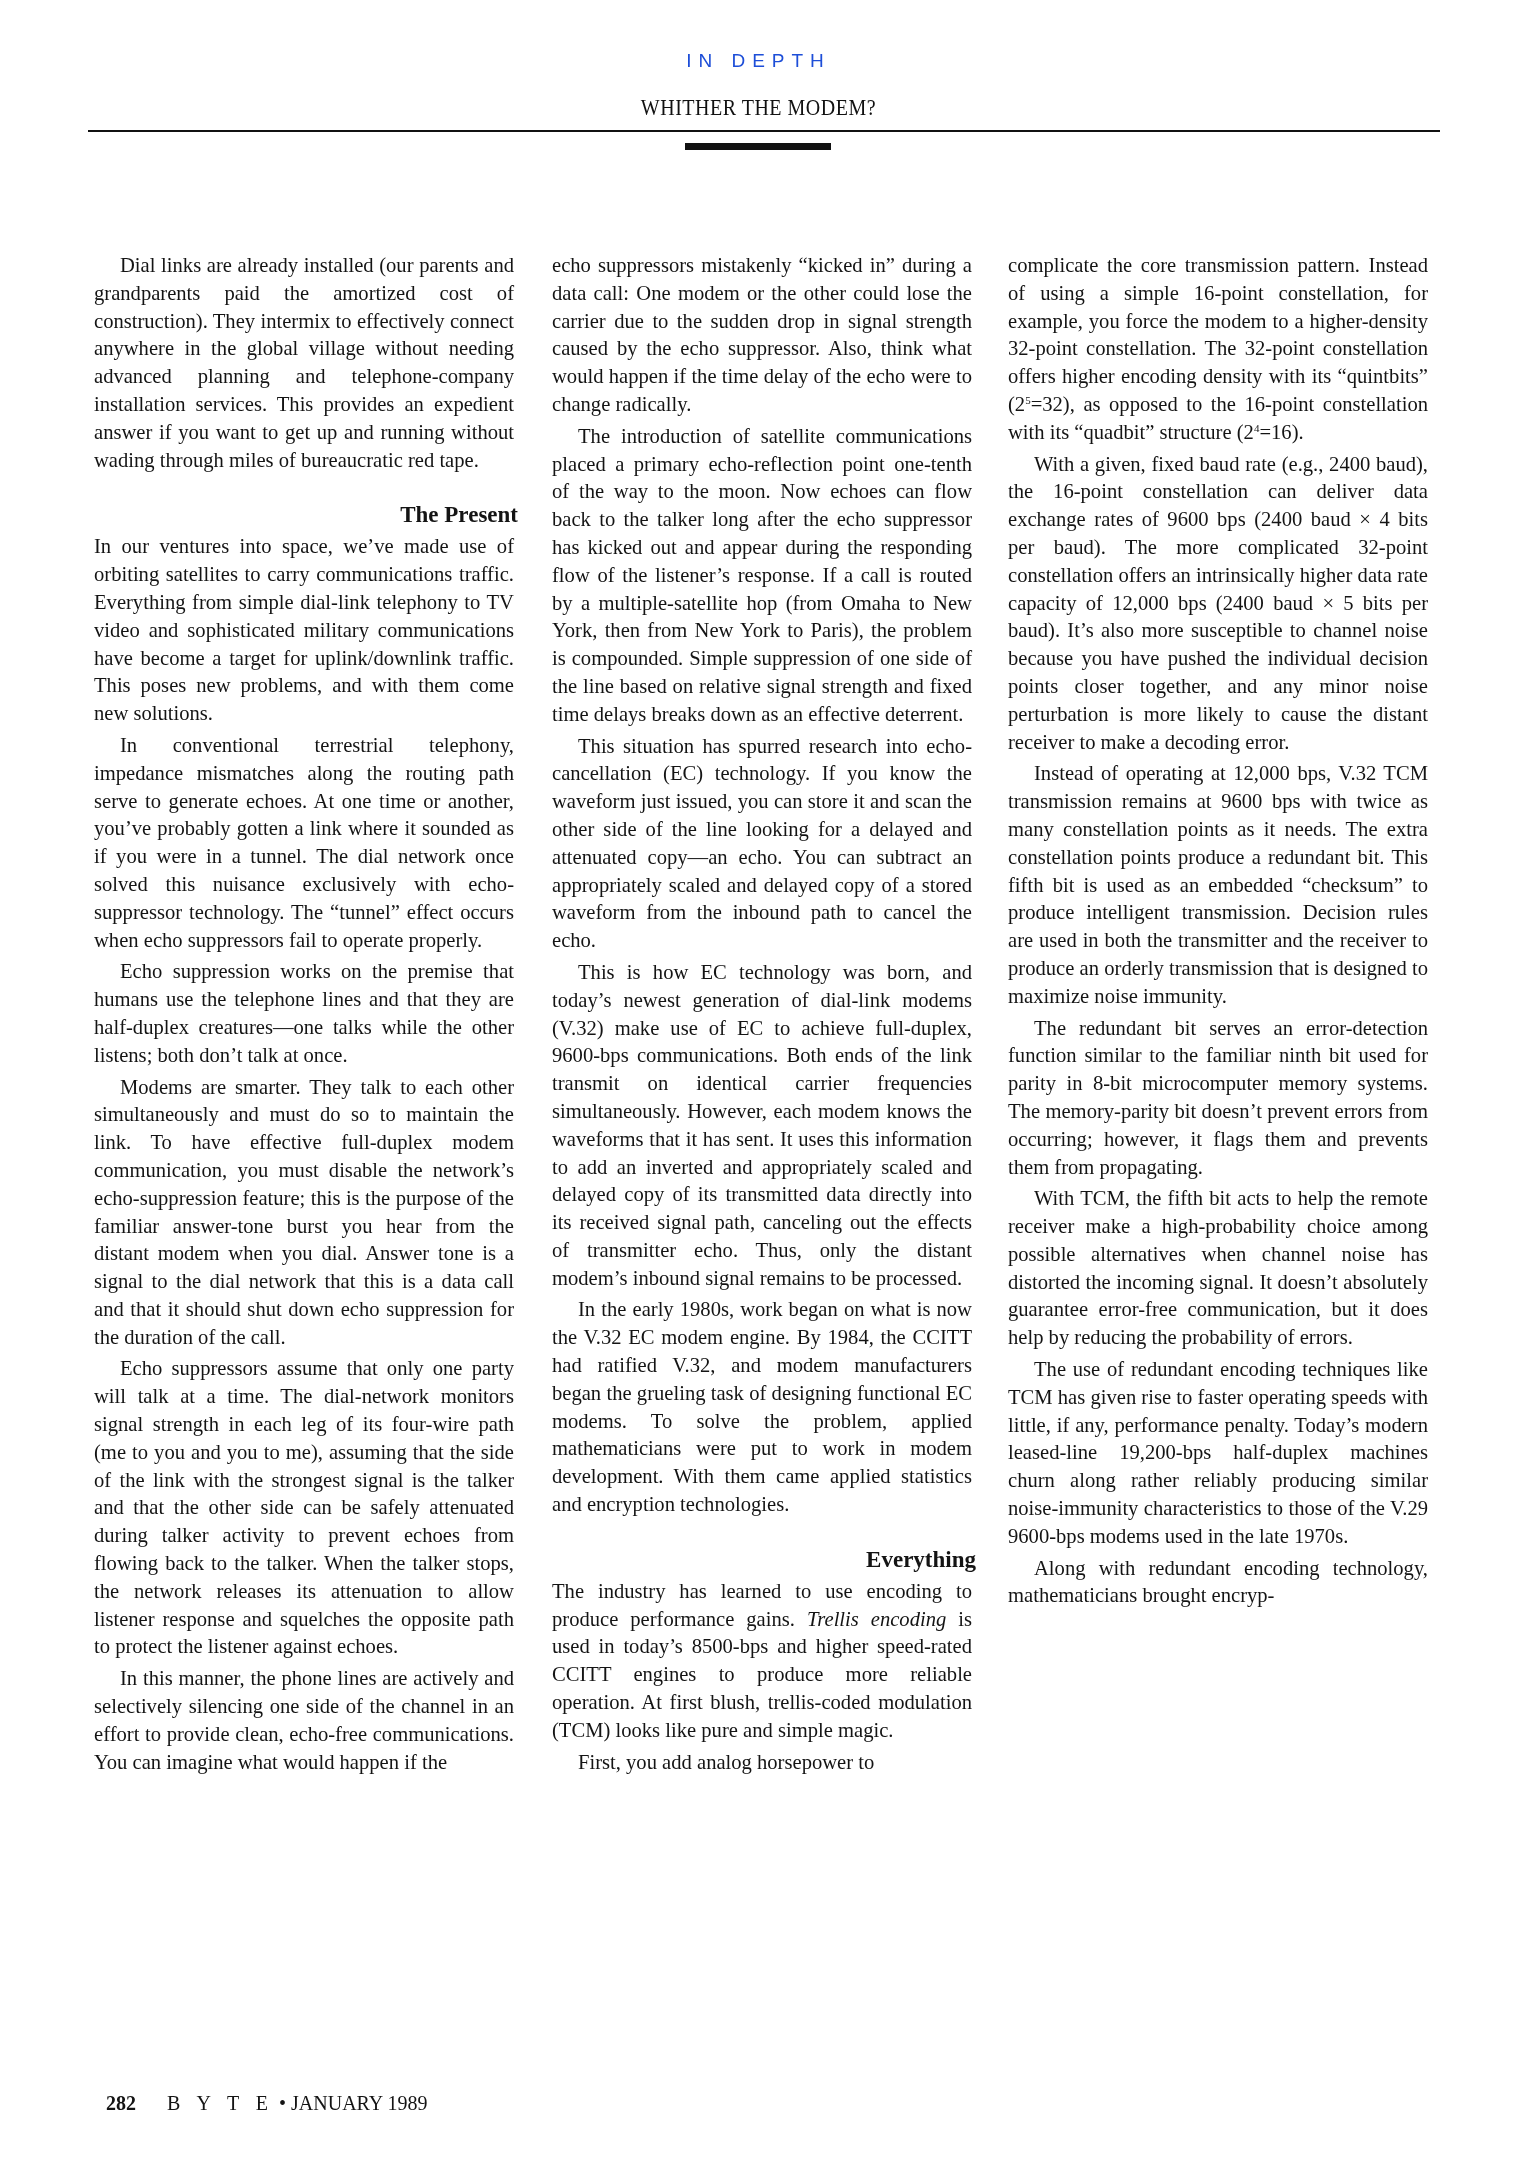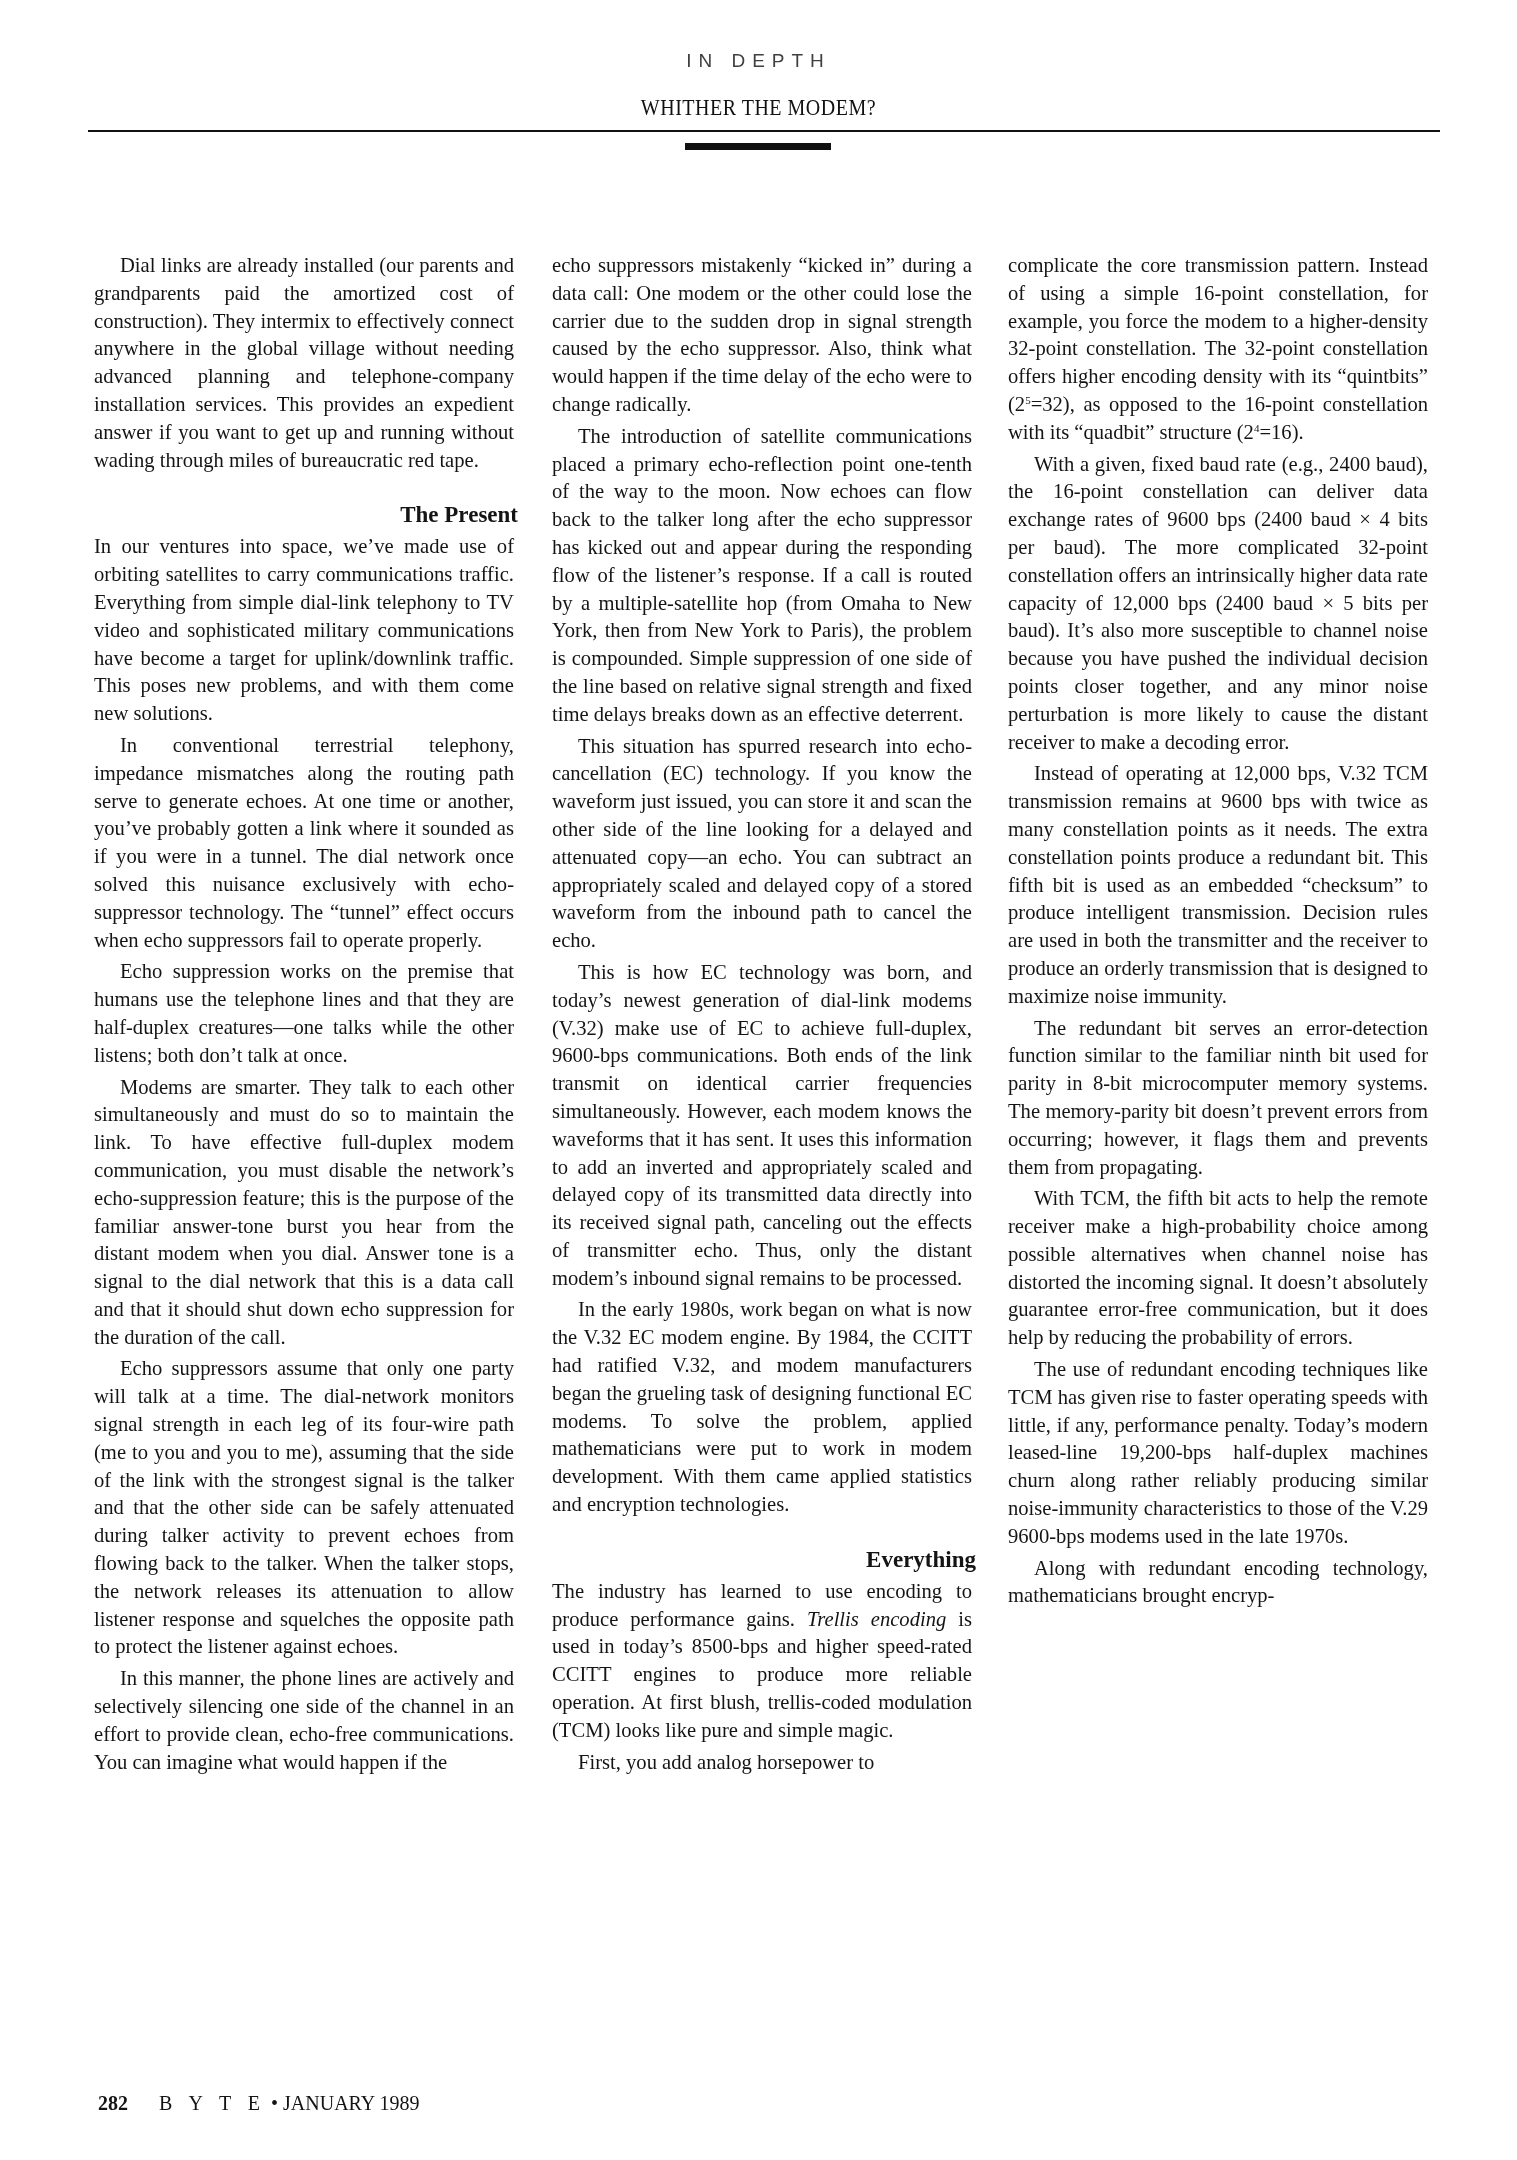--- a/index.html
+++ b/index.html
@@ -1,32 +1,32 @@
 <!DOCTYPE html>
 <html><head>
   <meta charset="utf-8">
   <style>
     html, body { margin: 0; padding: 0; background: #ffffff; }
     body { width: 1517px; height: 2160px; position: relative; overflow: hidden; color: #141414; }
     .kicker { position: absolute; top: 50px; left: 0; width: 1517px; text-align: center;
-      font-family: "Liberation Sans", sans-serif; font-size: 19px; letter-spacing: 7px; color: #404040; }
+      font-family: "Liberation Sans", sans-serif; font-size: 19px; letter-spacing: 7px; color: #1d4ed8; }
     .running-title { position: absolute; top: 96px; left: 0; width: 1517px; text-align: center;
       font-family: "Liberation Serif", serif; font-size: 20px; letter-spacing: 0.5px; transform: scaleY(1.15); color: #111; }
     .rule { position: absolute; left: 88px; width: 1352px; top: 130px; height: 2px; background: #111; }
     .rule-bar { position: absolute; left: 685px; width: 146px; top: 143px; height: 7px; background: #111; }
     .col { position: absolute; top: 248px; width: 428px; font-family: "Liberation Serif", serif;
       font-size: 20.6px; line-height: 27.8px; text-align: justify; hyphens: manual; }
     .col1 { left: 90px; }
     .col2 { left: 548px; }
     .col3 { left: 1004px; }
     .col p { margin: 4px; text-indent: 26px; }
     .col p.noindent { text-indent: 0; }
     .col h2 { margin: 27px 0 0 0; font-size: 23px; line-height: 28px; font-weight: bold; text-align: right; }
     .col i { }
-    .folio { position: absolute; top: 2092px; left: 98px; font-family: "Liberation Serif", serif; font-size: 20px; }
+    .folio { position: absolute; top: 2092px; left: 106px; font-family: "Liberation Serif", serif; font-size: 20px; }
     .folio .num { font-weight: bold; margin-right: 26px; }
     .folio .mag { letter-spacing: 6px; }
     .folio .date { letter-spacing: 0; }
     sup { font-size: 11px; line-height: 0; vertical-align: 7px; }
   </style>
 </head>
 <body>
 
 <div class="kicker">IN DEPTH</div>
 <div class="running-title">WHITHER THE MODEM?</div>

